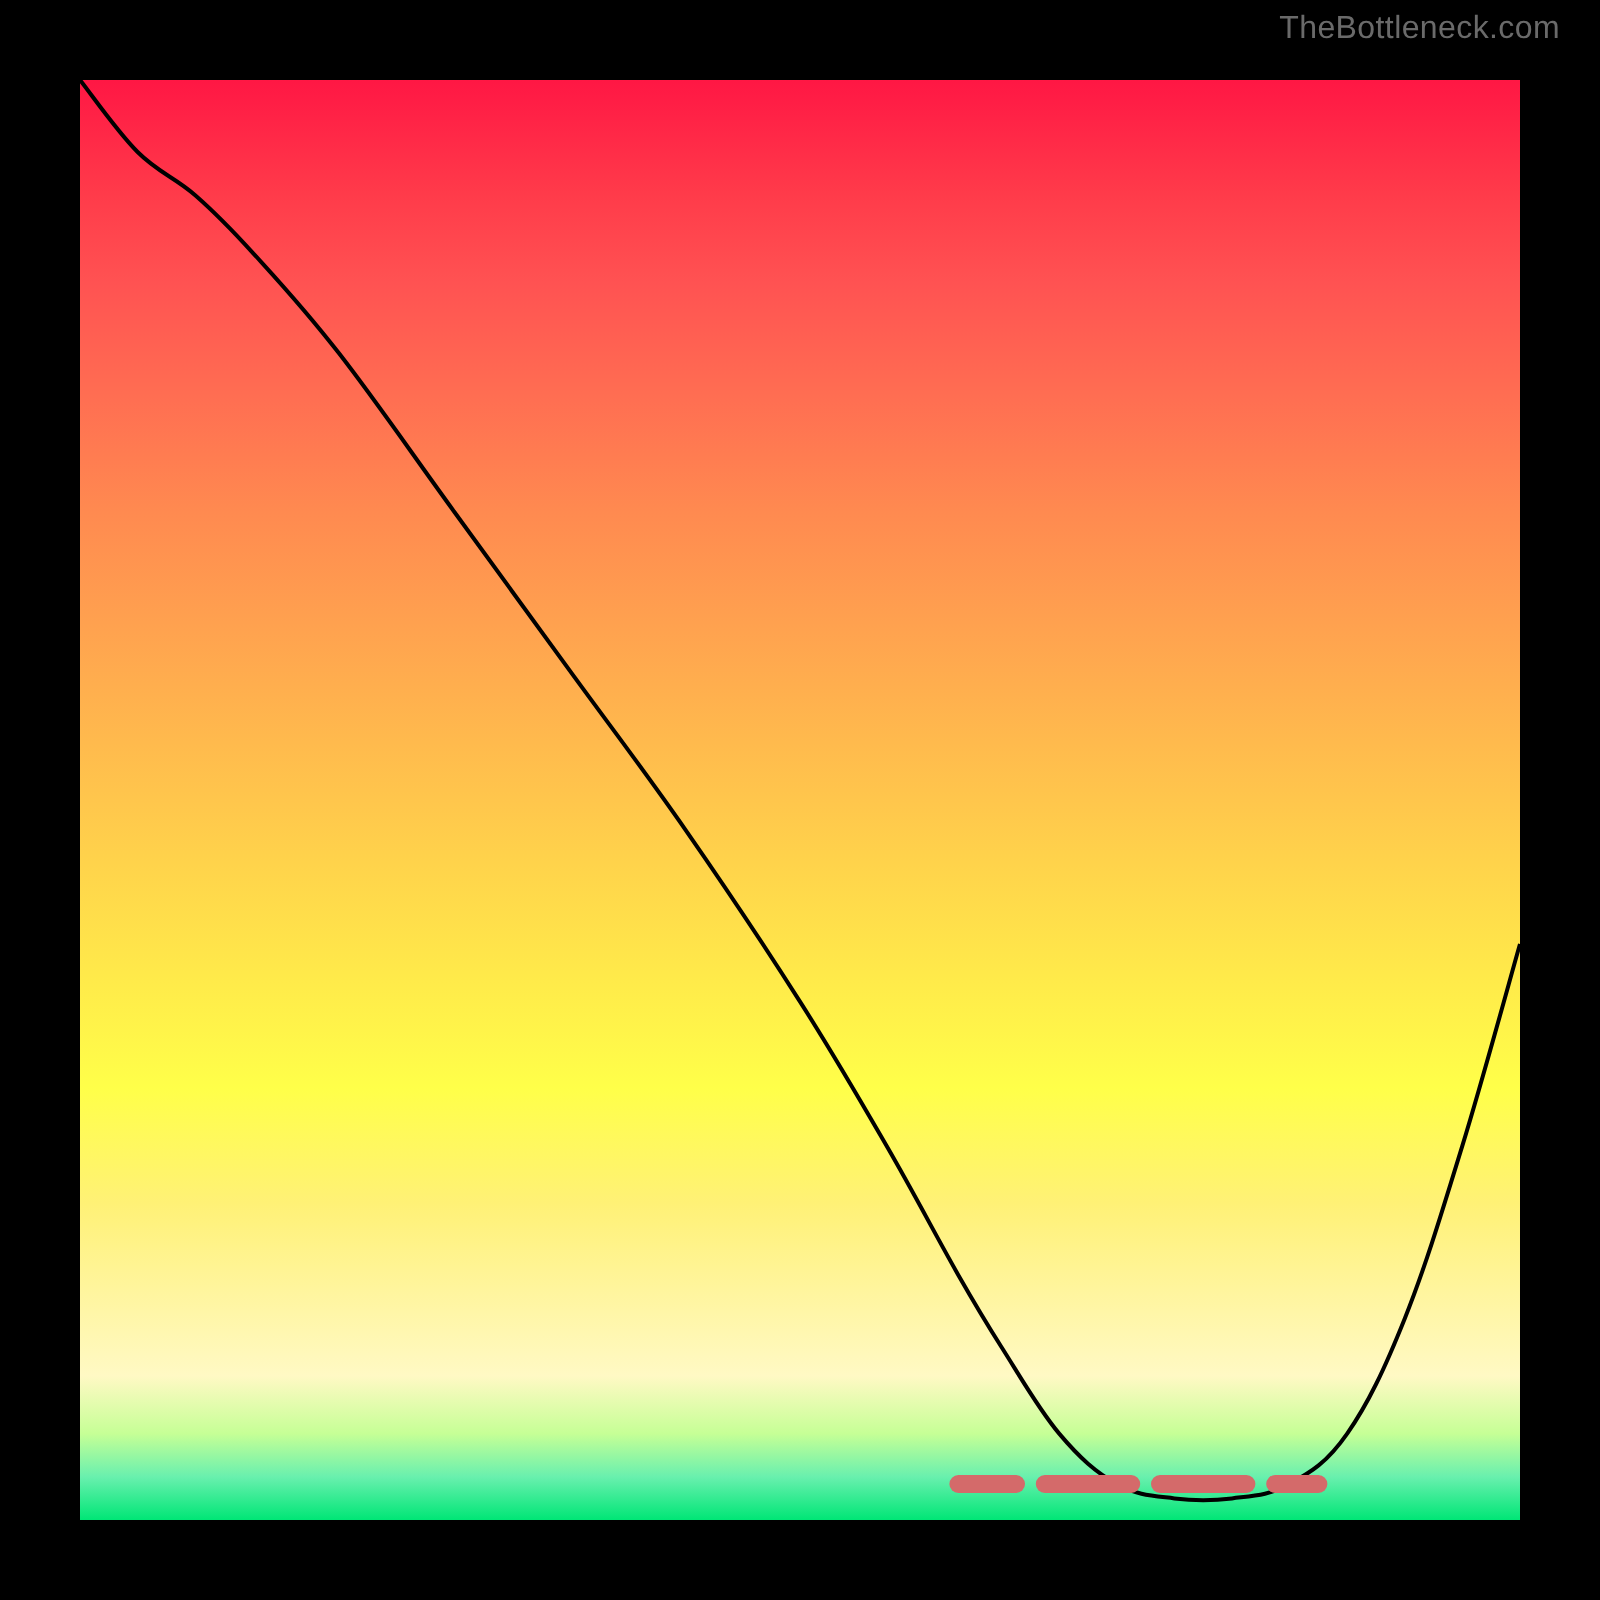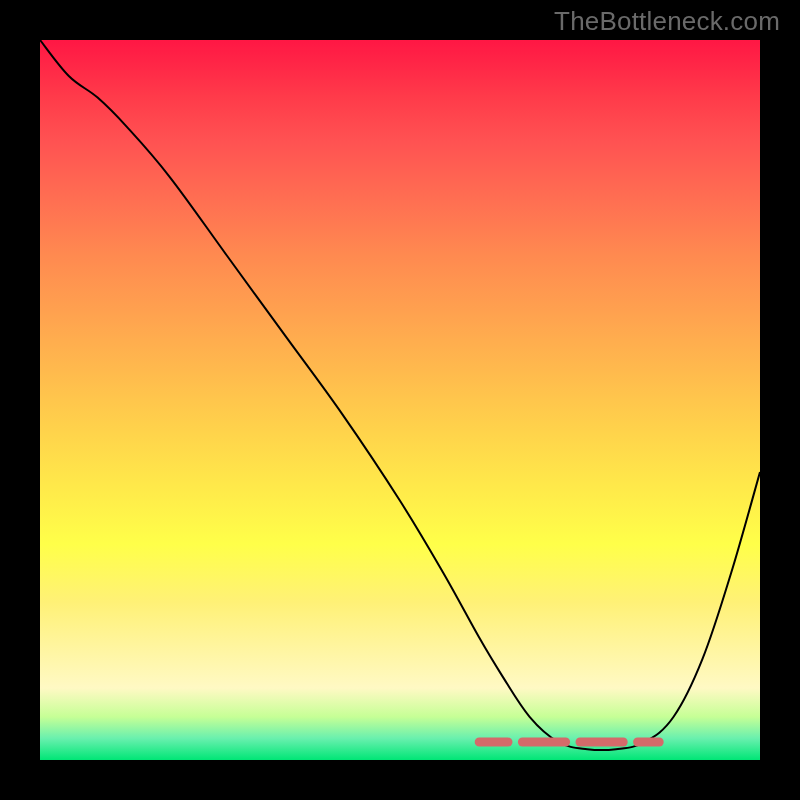--- a/index.html
+++ b/index.html
@@ -48,21 +48,21 @@
     left: 0;
     top: 0;
     width: 720px;
     height: 720px;
   }
   .attribution {
     position: absolute;
     top: 6px;
     right: 20px;
     color: #6a6a6a;
-    font-size: 26px;
+    font-size: 16px;
     font-weight: 400;
     letter-spacing: 0.2px;
     margin-left: 24px;
   }
   .curve {
     fill: none;
     stroke: #000;
     stroke-width: 2;
   }
   .marker-line {

